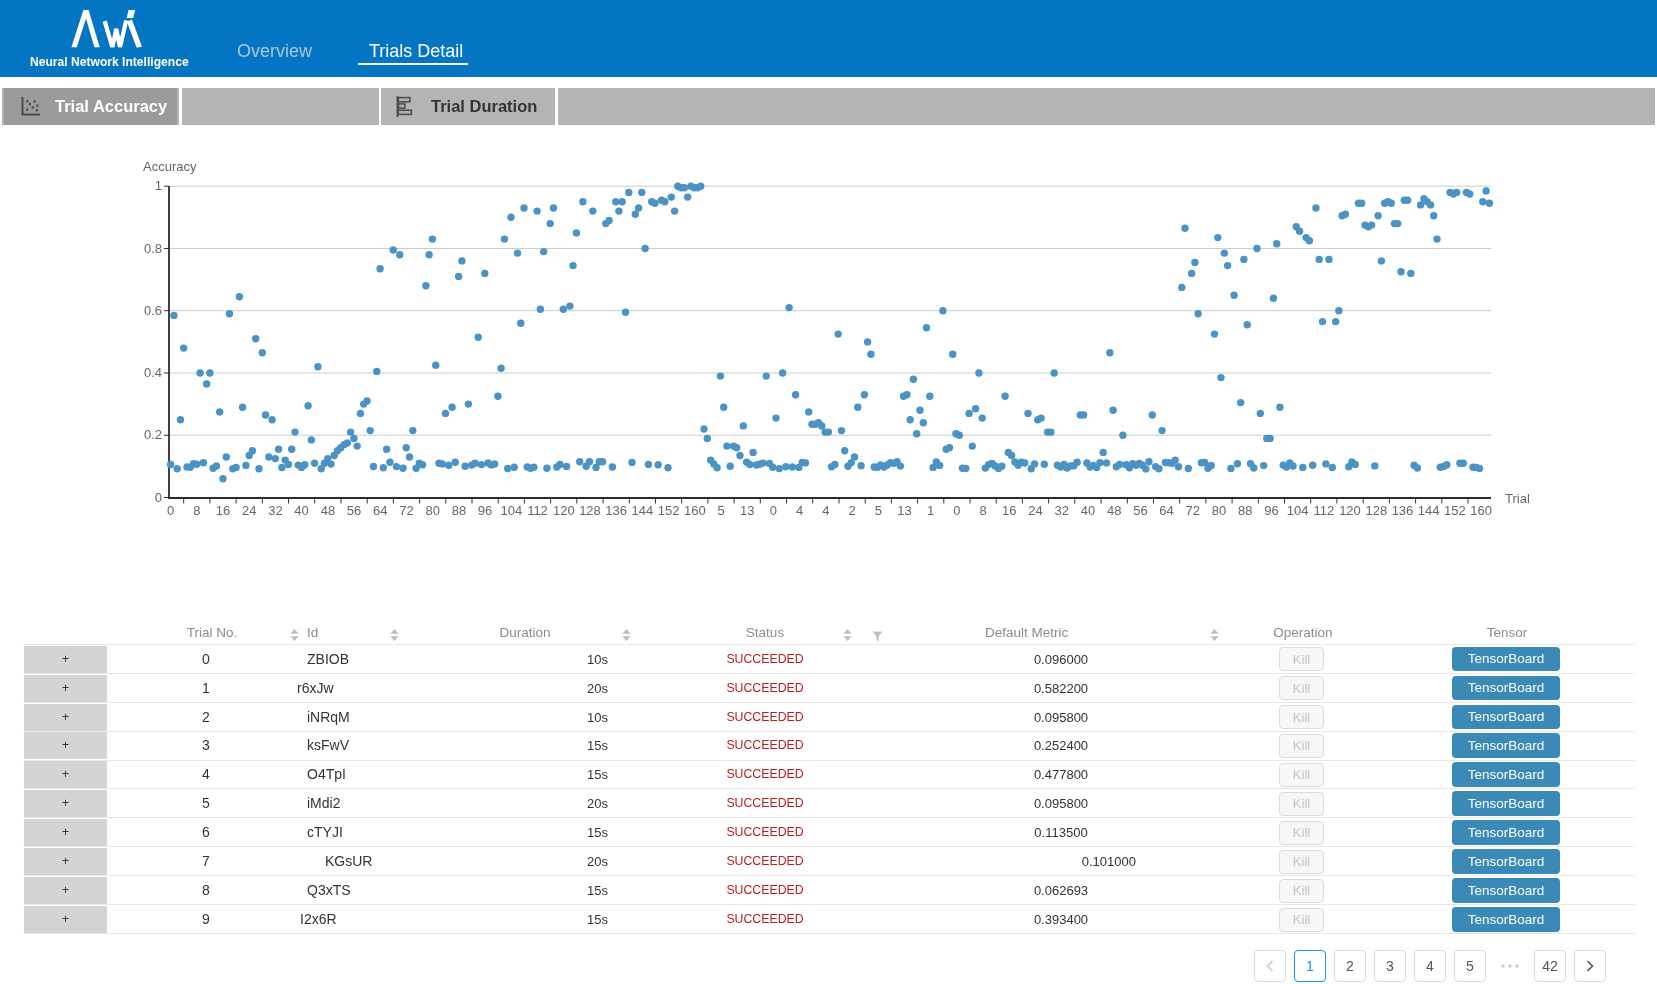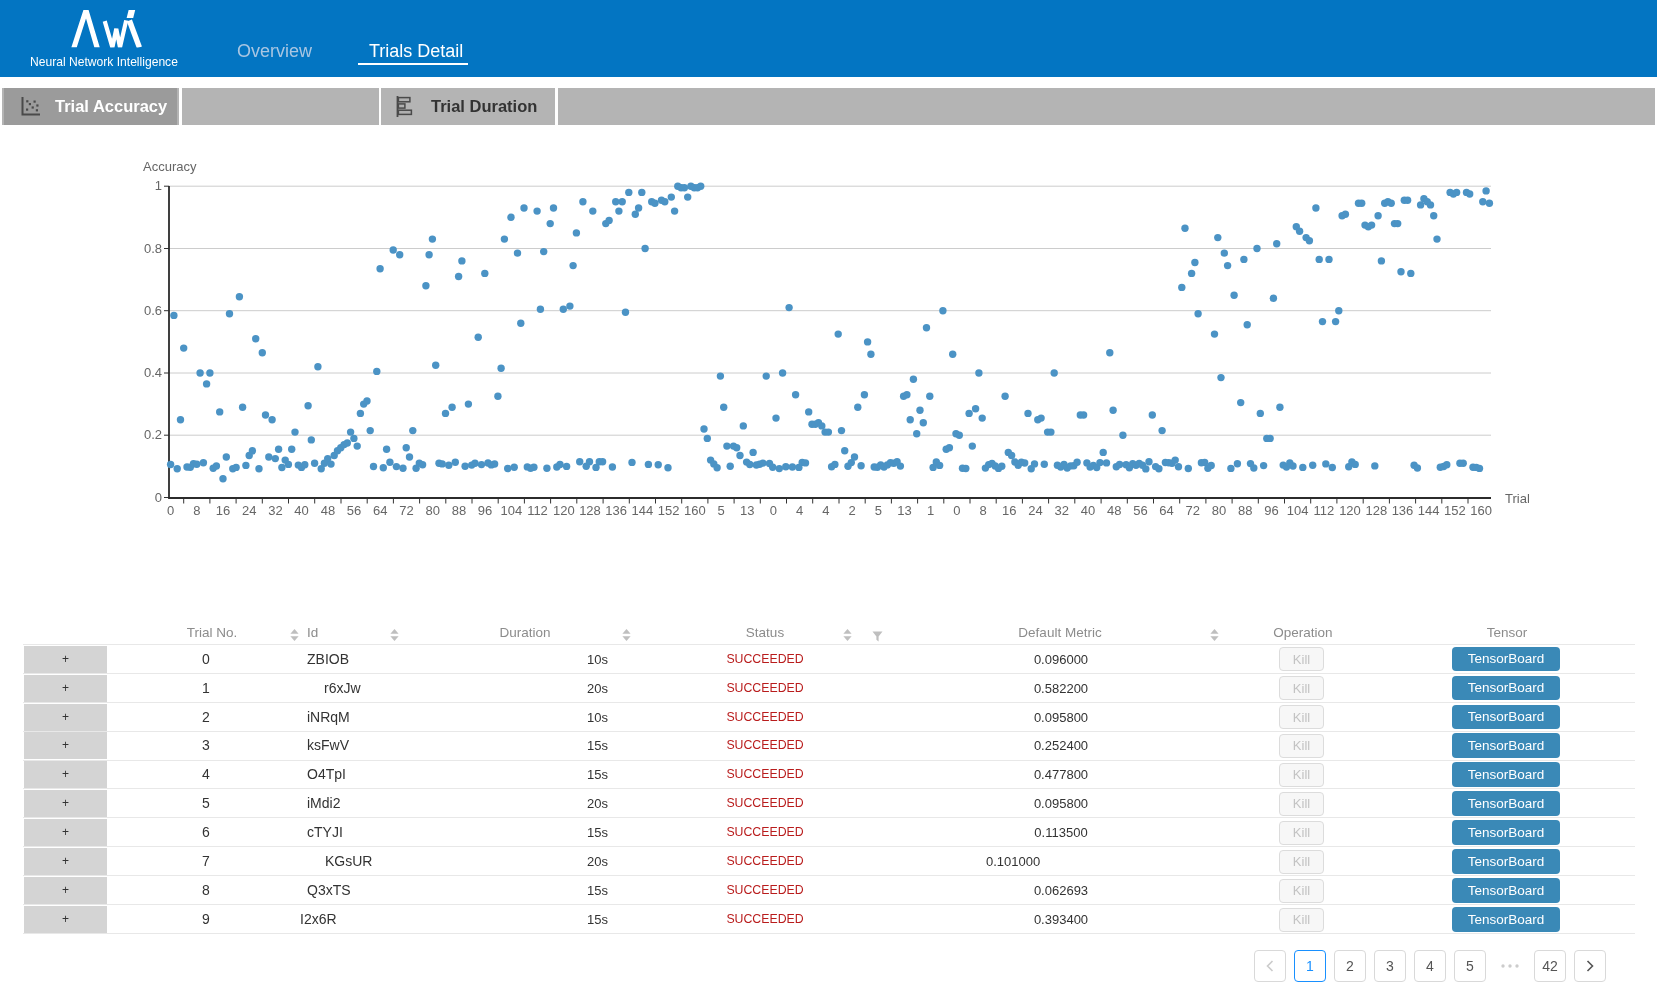--- a/index.html
+++ b/index.html
@@ -1,18 +1,18 @@
 <!DOCTYPE html>
 <html><head><meta charset="utf-8"><style>
 *{margin:0;padding:0;box-sizing:border-box}
 html,body{width:1657px;height:984px;background:#fff;font-family:"Liberation Sans",sans-serif;overflow:hidden}
 .page{position:relative;width:1657px;height:984px}
 .hdr{position:absolute;left:0;top:0;width:1657px;height:77px;background:#0375c2}
 .logo{position:absolute;left:71px;top:10px}
-.logotxt{position:absolute;left:30px;top:55px;color:#fff;font-size:12.1px;font-weight:normal;letter-spacing:0px}
+.logotxt{position:absolute;left:30px;top:55px;color:#fff;font-size:12.1px;font-weight:bold;letter-spacing:0px}
 .navov{position:absolute;left:237px;top:41px;font-size:18px;color:#a9c6e2}
 .navtd{position:absolute;left:369px;top:41px;font-size:18px;color:#fff}
 .navline{position:absolute;left:358px;top:63px;width:110px;height:2px;background:#fff}
 .tabbar{position:absolute;left:2px;top:88px;width:1653px;height:37px;background:#b4b4b4}
 .tab{position:absolute;top:0;height:37px;display:flex;align-items:center;font-size:16.5px;font-weight:bold;color:#333}
 .tab.sel{background:#9b9b9b;color:#fff}
 .tab .ic{margin-right:14px;display:flex}
 .alltrials{position:absolute;left:2px;top:567px;width:1653px;height:37px;background:#a8a8a8;display:flex;align-items:center}
 .alltrials .ic{margin-left:17px;display:flex}
 .alltrials .t{margin-left:14px;font-size:16px;font-weight:bold;color:#333}
@@ -576,21 +576,21 @@
         <path fill="#bfbfbf" d="M4.5,12 L8.6,7.3 H0.4 Z"></path>
       </svg></div>
 <div class="th" style="left:690px;width:150px;text-align:center">Status</div>
     <div style="position:absolute;left:843px;top:627px"><svg width="9" height="12" viewBox="0 0 9 12">
         <path fill="#bfbfbf" d="M4.5,0 L8.6,4.7 H0.4 Z"></path>
         <path fill="#bfbfbf" d="M4.5,12 L8.6,7.3 H0.4 Z"></path>
       </svg></div>
     <div style="position:absolute;left:872px;top:628px"><svg width="11" height="11" viewBox="0 0 11 11">
         <path fill="#bfbfbf" d="M0.5,0.5 H10.5 L6.6,5.4 V10.4 L4.4,8.8 V5.4 Z"></path>
       </svg></div>
-<div class="th" style="left:985px;width:150px;text-align:center">Default Metric</div>
+<div class="th" style="left:985px;width:150px;">Default Metric</div>
     <div style="position:absolute;left:1210px;top:627px"><svg width="9" height="12" viewBox="0 0 9 12">
         <path fill="#bfbfbf" d="M4.5,0 L8.6,4.7 H0.4 Z"></path>
         <path fill="#bfbfbf" d="M4.5,12 L8.6,7.3 H0.4 Z"></path>
       </svg></div>
 <div class="th" style="left:1228px;width:150px;text-align:center">Operation</div>
 <div class="th" style="left:1432px;width:150px;text-align:center">Tensor</div>
 
 <div class="hline" style="top:644px"></div>
 <div class="row" style="top:644.6px">
 <div class="exp">+</div>
@@ -599,21 +599,21 @@
 <div class="cell" style="left:500px;width:108px;text-align:right;font-size:13px;padding-top:1px">10s</div>
 <div class="cell ok" style="left:690px;width:150px;text-align:center">SUCCEEDED</div>
 <div class="cell" style="left:986px;width:150px;text-align:center;font-size:13px;padding-top:1px">0.096000</div>
 <button class="kill">Kill</button>
 <button class="tb">TensorBoard</button>
 </div>
 <div class="hline" style="top:672.6px"></div>
     <div class="row" style="top:673.5px">
 <div class="exp">+</div>
 <div class="cell" style="left:106px;width:200px;text-align:center">1</div>
-<div class="cell" style="left:324px;width:120px">r6xJw</div>
+<div class="cell" style="left:297px;width:120px">r6xJw</div>
 <div class="cell" style="left:500px;width:108px;text-align:right;font-size:13px;padding-top:1px">20s</div>
 <div class="cell ok" style="left:690px;width:150px;text-align:center">SUCCEEDED</div>
 <div class="cell" style="left:986px;width:150px;text-align:center;font-size:13px;padding-top:1px">0.582200</div>
 <button class="kill">Kill</button>
 <button class="tb">TensorBoard</button>
 </div>
 <div class="hline" style="top:701.6px"></div>
     <div class="row" style="top:702.5px">
 <div class="exp">+</div>
 <div class="cell" style="left:106px;width:200px;text-align:center">2</div>
@@ -668,21 +668,21 @@
 <button class="kill">Kill</button>
 <button class="tb">TensorBoard</button>
 </div>
 <div class="hline" style="top:846.3px"></div>
     <div class="row" style="top:847.2px">
 <div class="exp">+</div>
 <div class="cell" style="left:106px;width:200px;text-align:center">7</div>
 <div class="cell" style="left:325px;width:120px">KGsUR</div>
 <div class="cell" style="left:500px;width:108px;text-align:right;font-size:13px;padding-top:1px">20s</div>
 <div class="cell ok" style="left:690px;width:150px;text-align:center">SUCCEEDED</div>
-<div class="cell" style="left:986px;width:150px;text-align:left;font-size:13px;padding-top:1px">0.101000</div>
+<div class="cell" style="left:986px;width:150px;text-align:right;font-size:13px;padding-top:1px">0.101000</div>
 <button class="kill">Kill</button>
 <button class="tb">TensorBoard</button>
 </div>
 <div class="hline" style="top:875.2px"></div>
     <div class="row" style="top:876.1px">
 <div class="exp">+</div>
 <div class="cell" style="left:106px;width:200px;text-align:center">8</div>
 <div class="cell" style="left:307px;width:120px">Q3xTS</div>
 <div class="cell" style="left:500px;width:108px;text-align:right;font-size:13px;padding-top:1px">15s</div>
 <div class="cell ok" style="left:690px;width:150px;text-align:center">SUCCEEDED</div>

